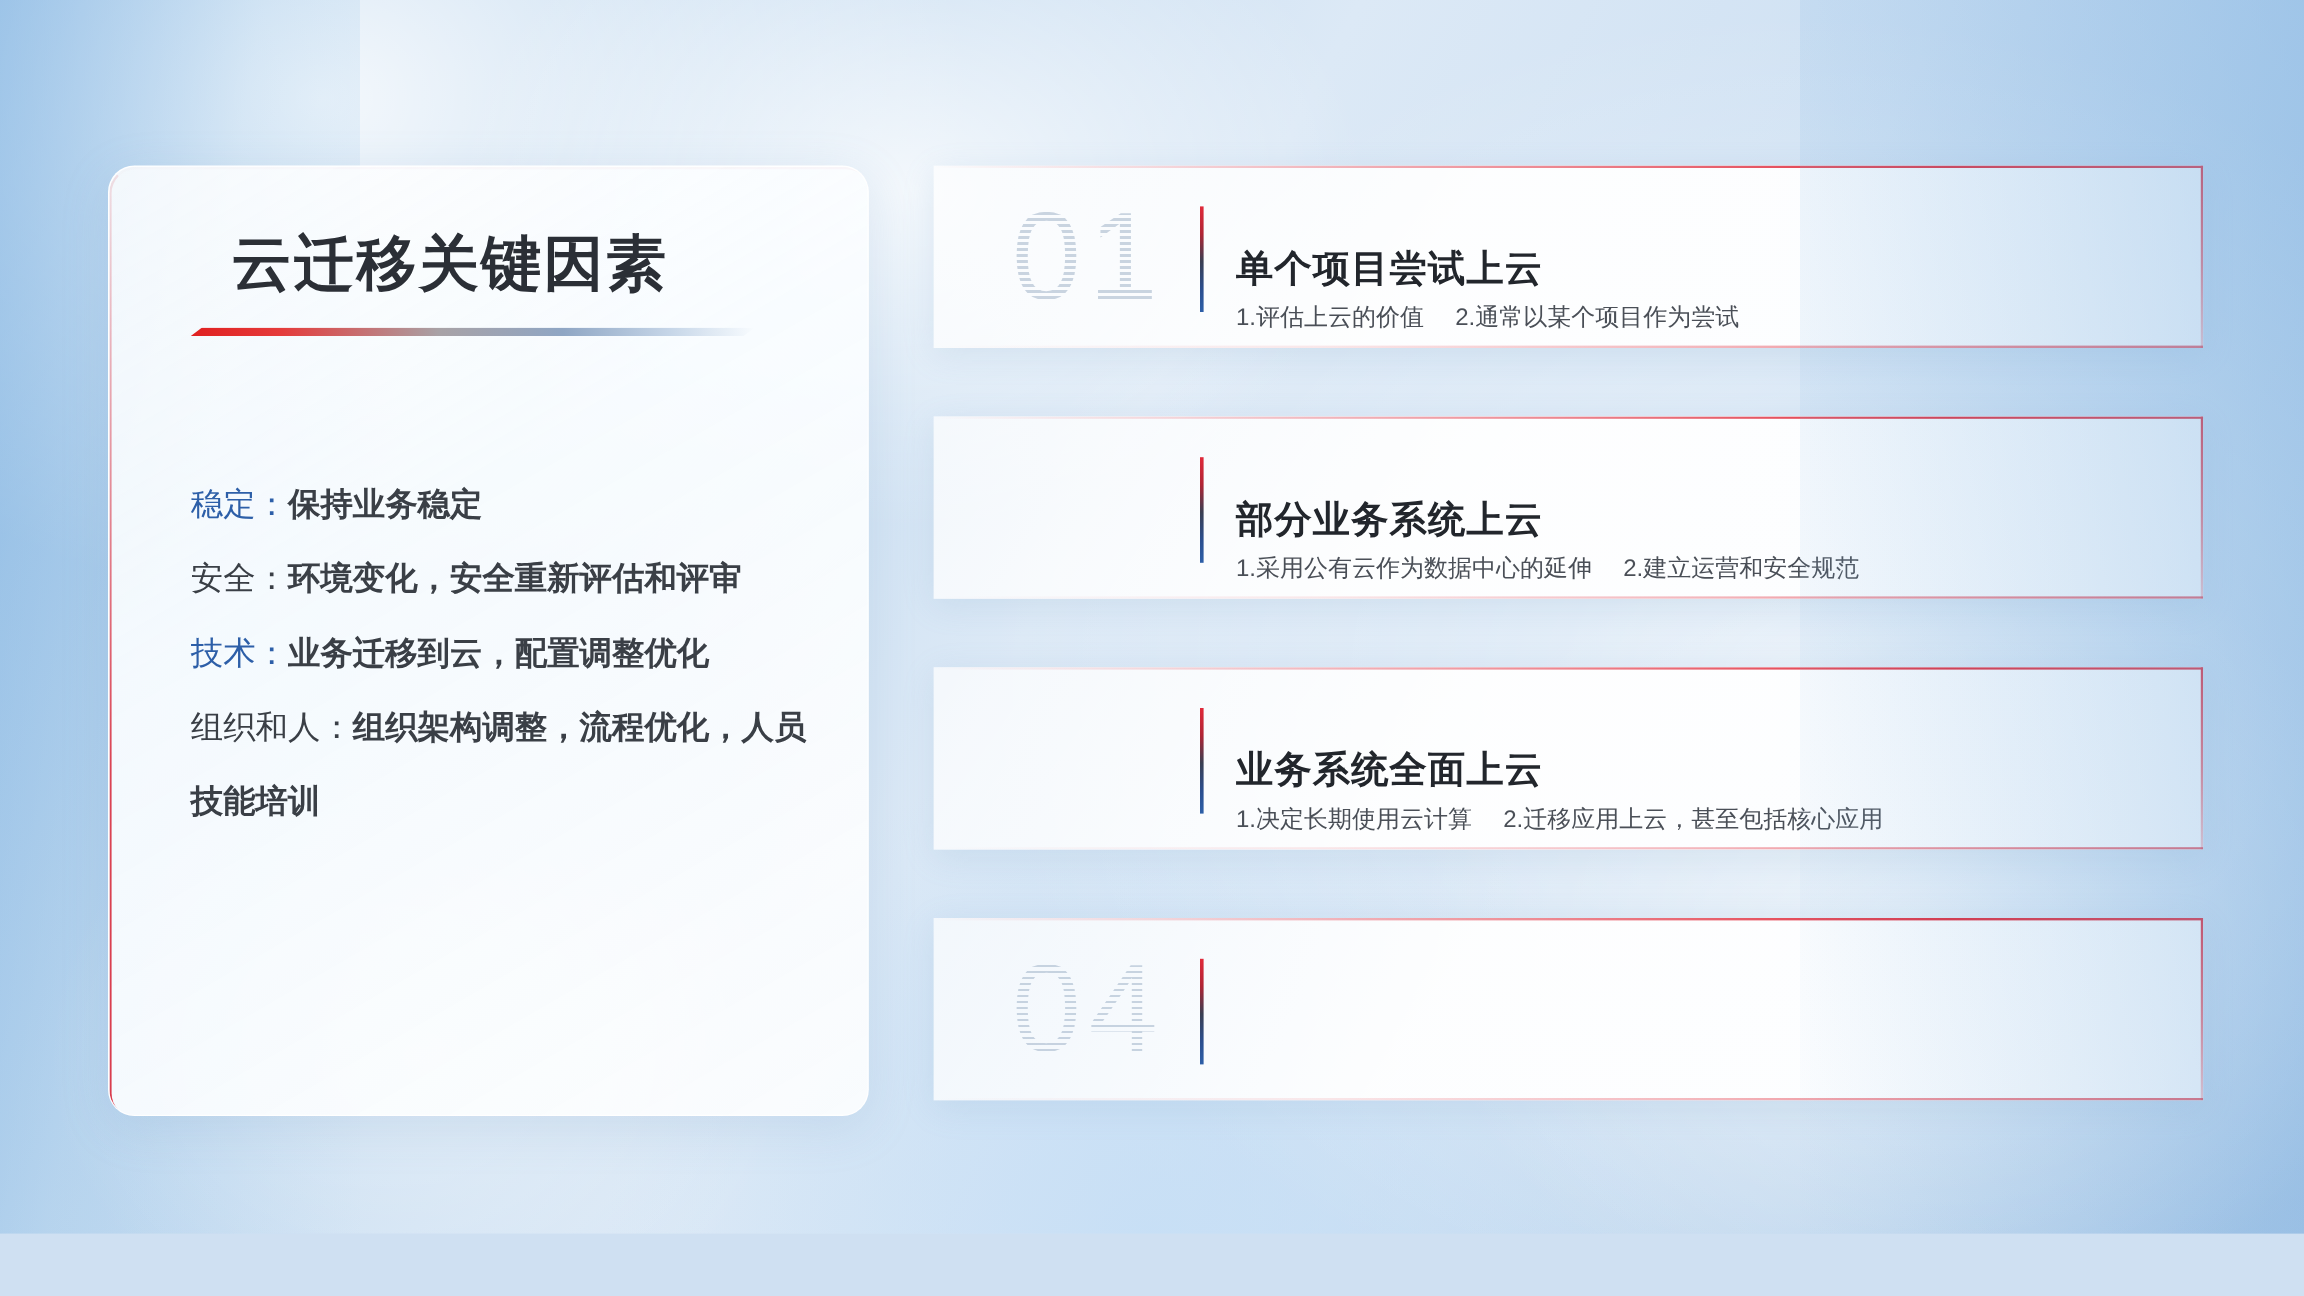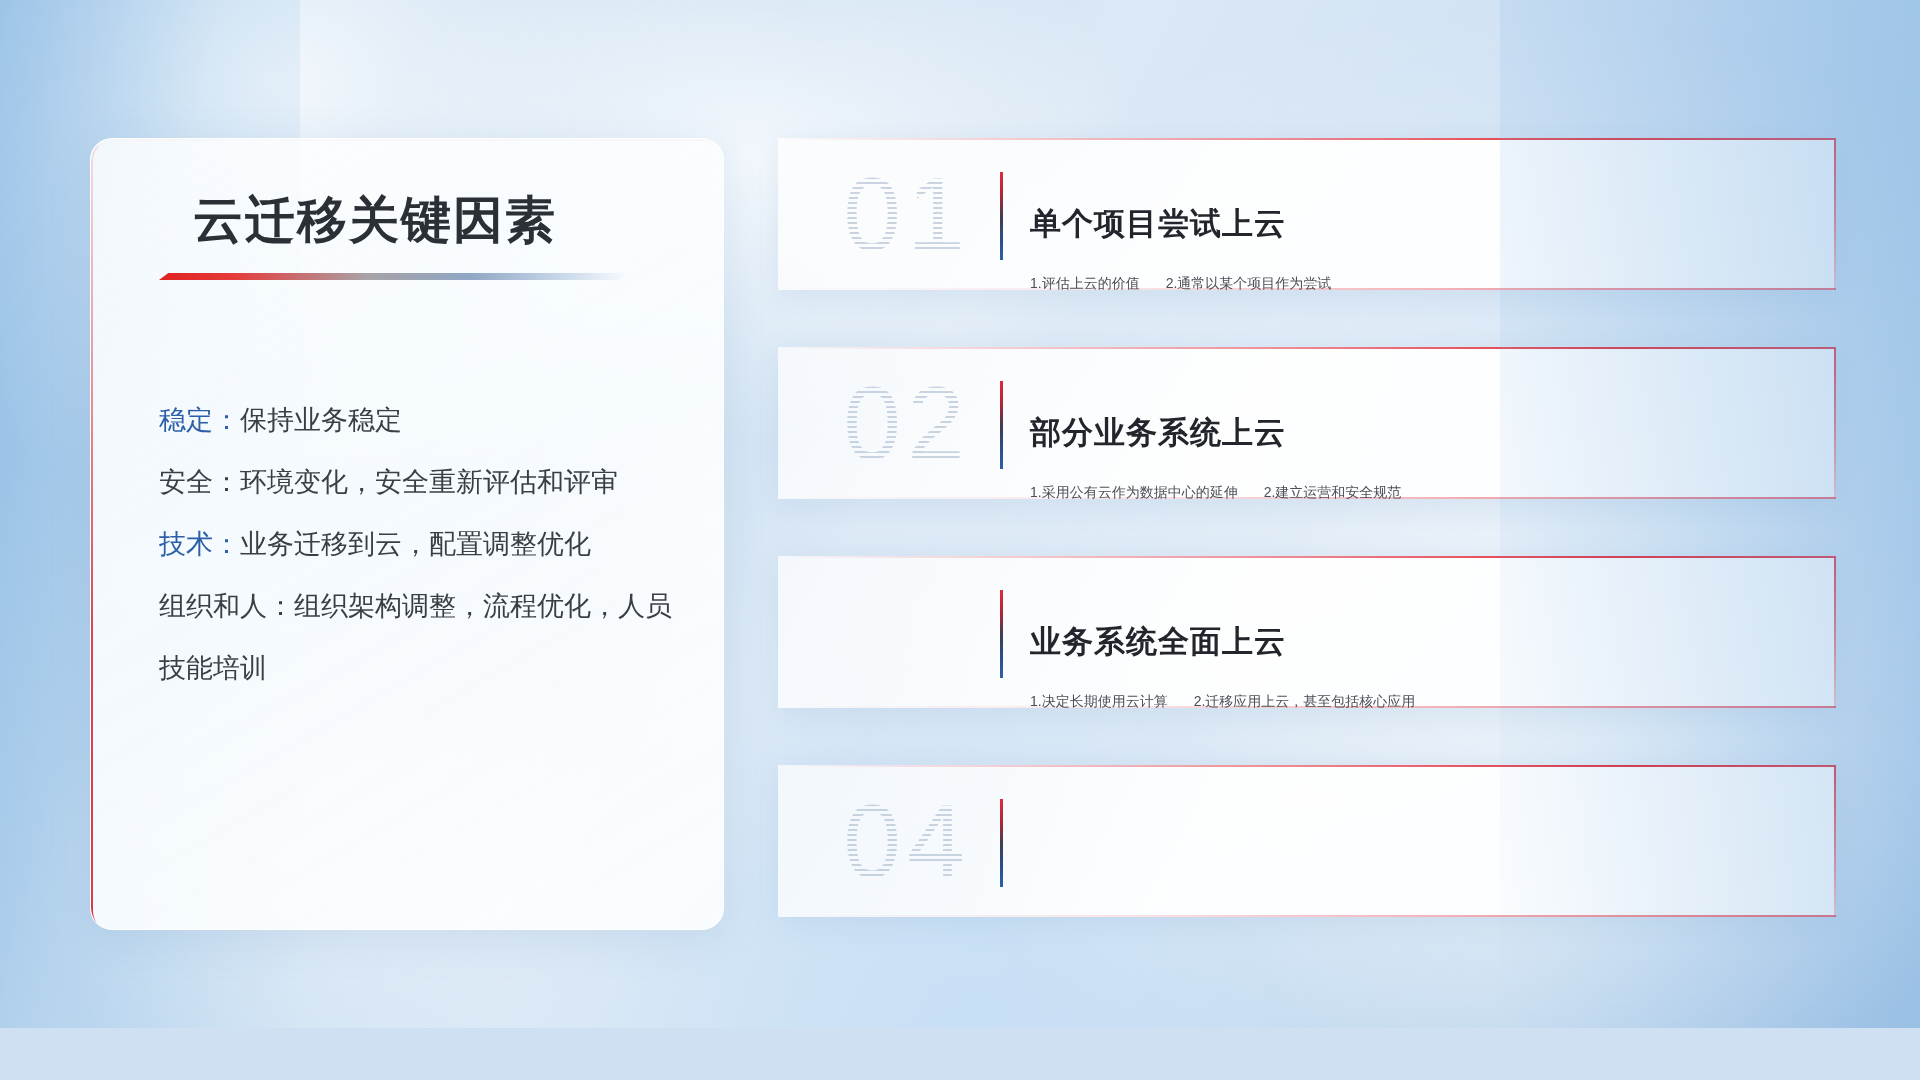--- a/index.html
+++ b/index.html
@@ -107,21 +107,21 @@
   }
   .list-row {
     font-size: 27px;
     line-height: 62px;
     color: #3a3f46;
     white-space: nowrap;
   }
   .row-label { font-weight: 400; }
   .row-label.accent { color: #2d5fa8; text-align: center; }
   .row-label.plain  { color: #3a3f46; }
-  .row-text { color: #3a3f46; }
+  .row-text { color: #3a3f46; font-weight: bold; }
   .list-row.wrap { white-space: normal; line-height: 62px; }
 
   
   #cards {
     position: absolute;
     left: 778px;
     top: 138px;
     width: 1058px;
   }
   .card {
@@ -184,22 +184,22 @@
   .card-title {
     font-size: 31px;
     font-weight: 700;
     color: #22262c;
     letter-spacing: 1px;
     line-height: 44px;
     white-space: nowrap;
     margin-top: 36px;
   }
   .card-desc {
-    margin-top: 22px;
-    font-size: 14px;
+    margin-top: 4px;
+    font-size: 20px;
     color: #4a4f57;
     line-height: 30px;
     white-space: nowrap;
   }
   .desc-gap { display: inline-block; width: 26px; }
 </style>
 </head>
 <body>
 
 <div id="stage">
@@ -229,21 +229,20 @@
         <div class="card-divider"></div>
         <div class="card-body">
           <div class="card-title">单个项目尝试上云</div>
           <div class="card-desc"><span>1.评估上云的价值</span><span class="desc-gap"></span><span>2.通常以某个项目作为尝试</span></div>
         </div>
       </div>
       <div class="card">
         <div class="card-topline"></div>
         <div class="card-rightline"></div>
         <div class="card-botline"></div>
-        <div class="card-num">02</div>
         <div class="card-divider"></div>
         <div class="card-body">
           <div class="card-title">部分业务系统上云</div>
           <div class="card-desc"><span>1.采用公有云作为数据中心的延伸</span><span class="desc-gap"></span><span>2.建立运营和安全规范</span></div>
         </div>
       </div>
       <div class="card">
         <div class="card-topline"></div>
         <div class="card-rightline"></div>
         <div class="card-botline"></div>

